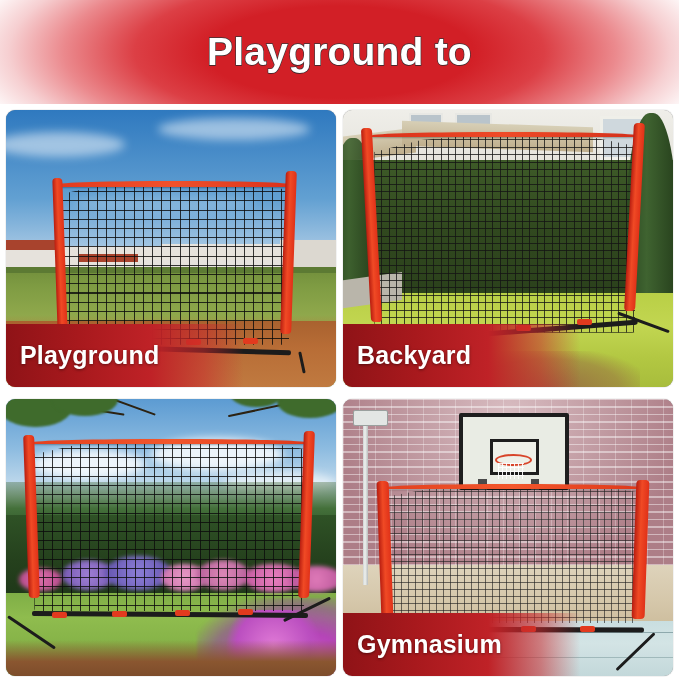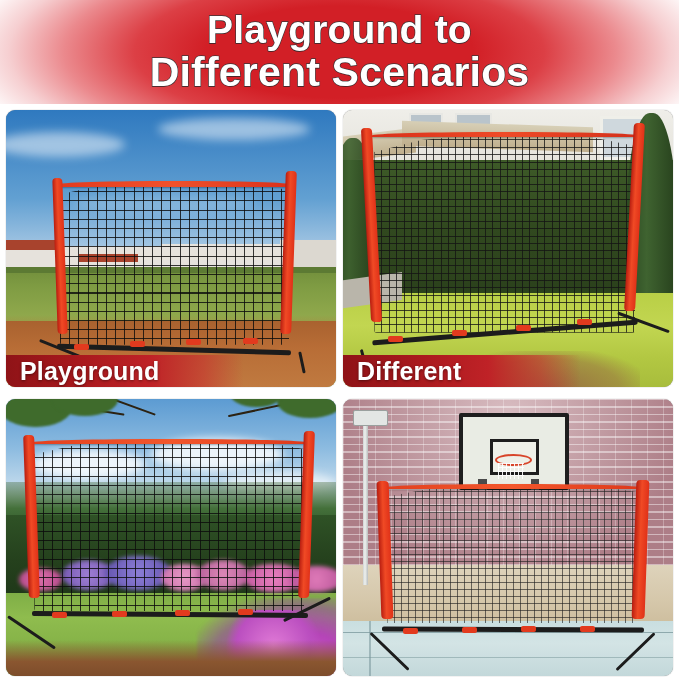--- a/index.html
+++ b/index.html
@@ -113,35 +113,34 @@
        repeating-linear-gradient(to right,rgba(255,255,255,.9) 0 1px,transparent 1px 4px),
        repeating-linear-gradient(to bottom,rgba(255,255,255,.85) 0 1px,transparent 1px 4px);}
   .pole{position:absolute;background:linear-gradient(to right,#cfd3d2,#eef1ef 40%,#b9bdbc);}
   .brace{position:absolute;background:#4a4a4a;}
   .gymmesh{position:absolute;inset:0;
      background-image:
        repeating-linear-gradient(to right,rgba(30,30,30,.62) 0 1px,transparent 1px 7px),
        repeating-linear-gradient(to bottom,rgba(30,30,30,.62) 0 1px,transparent 1px 7px);}
 
   
-  .label{position:absolute;left:0;bottom:0;width:100%;height:32px;
+  .label{position:absolute;left:0;bottom:0;width:100%;height:63px;
      background:linear-gradient(to right,#8f1317 0%,#a8191d 22%,#bf2227 44%,
                 rgba(200,40,44,.55) 60%,rgba(200,40,44,0) 72%);
      display:flex;align-items:center;}
   .label span{color:#fff;font-size:25px;font-weight:700;margin-left:14px;
      letter-spacing:.2px;text-shadow:0 1px 3px rgba(0,0,0,.45);}
 </style>
 </head>
 <body>
 
 <div class="page">
 
   <div class="header">
     <div class="title-line title-1">Playground to</div>
-    <div class="title-line title-2">Different Scenarios</div>
   </div>
 
   <div class="grid">
 
     <div class="panel">
       <div class="scene">
         <div class="sky-pg"></div>
         <div class="cloud-pg" style="left:-4%;top:8%;width:40%;height:9%"></div>
         <div class="cloud-pg" style="left:46%;top:3%;width:46%;height:8%"></div>
         <div class="cloud-pg" style="left:20%;top:30%;width:55%;height:7%;opacity:.35"></div>
@@ -206,21 +205,21 @@
           <div class="botbar" style="left:2%;bottom:1%;width:96%;transform:rotate(-4.5deg)"></div>
           <div class="clip" style="left:8%;bottom:-2.4%"></div>
           <div class="clip" style="left:31%;bottom:.4%"></div>
           <div class="clip" style="left:54%;bottom:3%"></div>
           <div class="clip" style="left:76%;bottom:5.6%"></div>
           <div class="foot" style="left:-5%;bottom:-12%;width:9%;transform:rotate(75deg)"></div>
           <div class="foot" style="right:-10%;bottom:6%;width:20%;transform:rotate(20deg)"></div>
         </div>
       </div>
       <div class="label">
-        <span>Different</span>
+        <span>Backyard</span>
       </div>
     </div>
 
     <div class="panel">
       <div class="scene">
         <div class="sky-gd"></div>
         <div class="cloud-gd" style="left:8%;top:18%;width:34%;height:11%"></div>
         <div class="cloud-gd" style="left:44%;top:14%;width:40%;height:12%"></div>
         <div class="cloud-gd" style="left:66%;top:26%;width:34%;height:9%;opacity:.7"></div>
         <div class="trees-gd"></div>
@@ -301,16 +300,19 @@
           <div class="post" style="right:0%;top:2%;width:4.8%;height:93%;transform:skewX(-2deg)"></div>
           <div class="botbar" style="left:1%;bottom:-4%;width:98%;transform:rotate(.2deg)"></div>
           <div class="clip" style="left:9%;bottom:-5%"></div>
           <div class="clip" style="left:31%;bottom:-4.6%"></div>
           <div class="clip" style="left:53%;bottom:-4.2%"></div>
           <div class="clip" style="left:75%;bottom:-3.8%"></div>
           <div class="foot" style="left:-6%;bottom:-18%;width:20%;transform:rotate(44deg)"></div>
           <div class="foot" style="right:-6%;bottom:-18%;width:20%;transform:rotate(-44deg)"></div>
         </div>
       </div>
+      <div class="label">
+        <span>Gymnasium</span>
+      </div>
     </div>
 
   </div>
 </div>
 
 </body></html>

